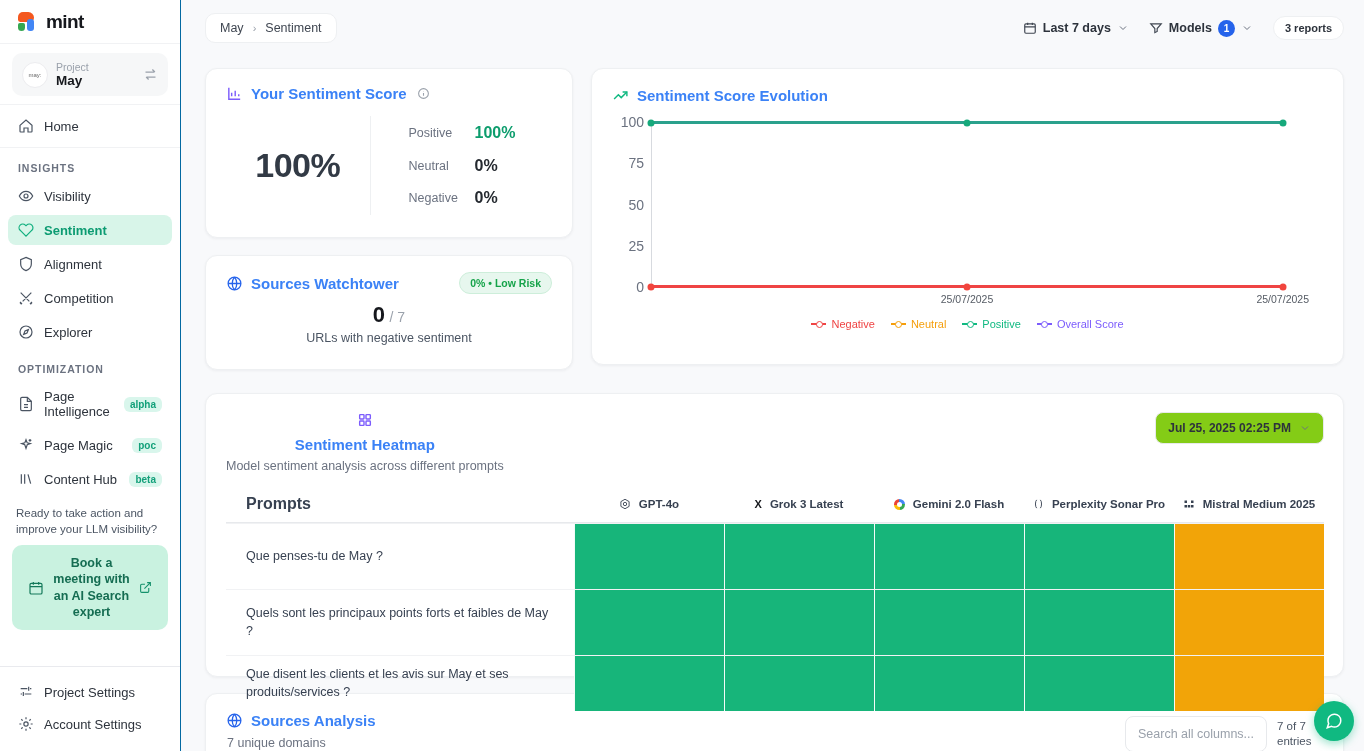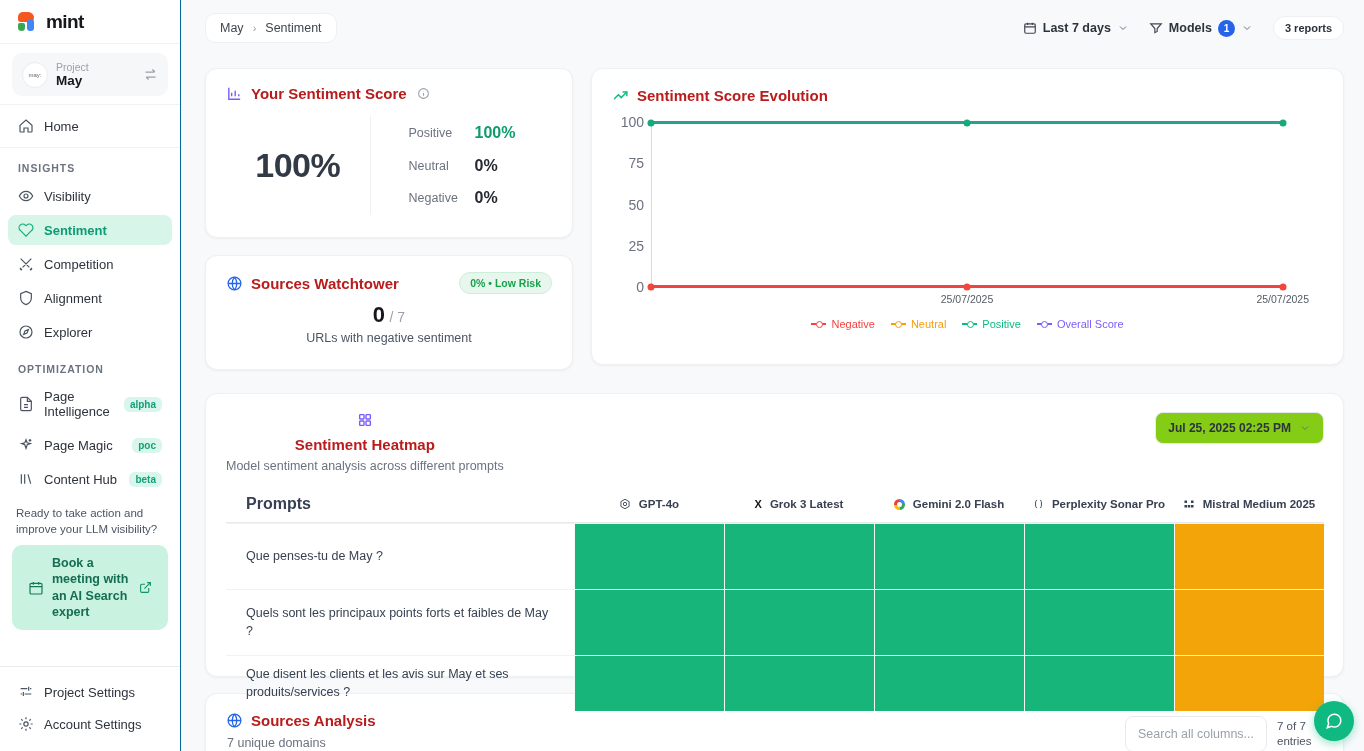--- a/index.html
+++ b/index.html
@@ -25,21 +25,21 @@
   .swap-icon { color:#9aa1ab; flex:none; }
 
   .home-wrap { padding:4px 0 4px; border-bottom:1px solid #f1f2f4; }
   .side-item { display:flex; align-items:center; gap:10px; margin:2px 8px; padding:7px 10px; border-radius:8px; font-size:13px; color:#2d333c; cursor:pointer; }
   .side-item .ic { color:#4b5563; flex:none; width:16px; height:16px; }
   .side-item.active { background:#d8f5e9; color:#0c9b72; font-weight:bold; }
   .side-item.active .ic { color:#0faf7e; }
   .sec-label { font-size:10.5px; font-weight:bold; letter-spacing:0.09em; color:#6b7280; padding:14px 18px 5px; }
   .badge { margin-left:auto; background:#d9f6ec; color:#13a07a; font-size:10px; font-weight:bold; border-radius:6px; padding:2px 6px; }
   .cta-text { font-size:11.5px; color:#4b5563; line-height:1.35; padding:10px 16px 6px; }
-  .cta-btn { margin:2px 12px; background:#c9f2e0; border-radius:10px; padding:10px 16px; display:flex; align-items:center; gap:8px; cursor:pointer; }
+  .cta-btn { margin:2px 12px; background:#c9f2e0; border-radius:10px; padding:10px 16px; display:flex; align-items:center; gap:8px; cursor:pointer;text-align:center; }
   .cta-btn .cal { color:#14795a; flex:none; }
   .cta-btn .txt { flex:1; font-size:12.5px; font-weight:bold; color:#156d52; line-height:1.3; }
   .cta-btn .ext { color:#14916b; flex:none; }
   .side-footer { margin-top:auto; border-top:1px solid #e9eaee; padding:8px 0 10px; }
 
   
   .main { position:absolute; left:181px; top:0; right:0; height:751px; overflow:hidden; }
   .topbar { height:56px; display:flex; align-items:center; justify-content:space-between; padding:0 20px 0 24px; }
   .breadcrumb { display:flex; align-items:center; gap:9px; background:#fff; border:1px solid #eef0f2; border-radius:10px; padding:7px 14px; font-size:12.5px; color:#3f4651; }
   .bc-sep { color:#9aa1ab; font-size:11px; }
@@ -49,21 +49,21 @@
   .chev { color:#6b7280; }
   .models-badge { width:17px; height:17px; border-radius:50%; background:#2563eb; color:#fff; font-size:10px; font-weight:bold; display:flex; align-items:center; justify-content:center; }
   .reports-pill { background:#fff; border:1px solid #eef0f2; border-radius:999px; padding:5px 11px; font-size:11px; font-weight:bold; color:#2d333c; }
 
   .content { padding:12px 20px 0 24px; }
   .card { background:#fff; border:1px solid #eef0f2; border-radius:12px; box-shadow:0 1px 3px rgba(16,24,40,0.05); }
   .row1 { display:flex; gap:18px; }
   .col-left { width:368px; flex:none; display:flex; flex-direction:column; gap:17px; }
   .card-score { height:170px; padding:16px 20px; display:flex; flex-direction:column; }
   .card-head { display:flex; align-items:center; gap:8px; }
-  .card-title { font-size:15px; font-weight:bold; color:#b91c1c; }
+  .card-title { font-size:15px; font-weight:bold; color:#3b82f6; }
   .info-ic { color:#9aa1ab; margin-left:2px; }
   .score-body { flex:1; display:flex; align-items:stretch; margin-top:8px; }
   .score-big { flex:1; display:flex; align-items:center; justify-content:center; font-size:34px; font-weight:bold; color:#323a45; letter-spacing:-0.5px; }
   .score-div { width:1px; background:#eef0f2; margin:6px 0; }
   .score-rows { flex:1; display:flex; flex-direction:column; justify-content:space-evenly; padding-left:38px; }
   .score-row { display:flex; align-items:center; gap:12px; }
   .score-row .lbl { font-size:12.5px; color:#6b7280; width:54px; }
   .score-row .val { font-size:16px; font-weight:bold; color:#24292f; }
   .score-row .val.pos { color:#0d9d6d; }
 
@@ -192,33 +192,33 @@
       <svg class="svgi" width="16" height="16" viewBox="0 0 24 24" fill="none" stroke="currentColor" stroke-width="1.8">
           <path d="M20.8 4.6a5.5 5.5 0 0 0-7.8 0L12 5.6l-1-1a5.5 5.5 0 0 0-7.8 7.8l1 1L12 21.2l7.8-7.8 1-1a5.5 5.5 0 0 0 0-7.8z"></path>
         </svg>
     </span>
     <span>Sentiment</span>
   </div>
 
   <div class="side-item">
     <span class="ic">
       <svg class="svgi" width="16" height="16" viewBox="0 0 24 24" fill="none" stroke="currentColor" stroke-width="1.8">
+          <path d="M12 2l8 3.5V12c0 5-3.4 8.3-8 10-4.6-1.7-8-5-8-10V5.5z"></path>
+        </svg>
+    </span>
+    <span>Alignment</span>
+  </div>
+
+  <div class="side-item">
+    <span class="ic">
+      <svg class="svgi" width="16" height="16" viewBox="0 0 24 24" fill="none" stroke="currentColor" stroke-width="1.8">
           <path d="M4 4l13 13M20 4L7 17M3 18l3 3M21 18l-3 3M5 21l-2-2M19 21l2-2"></path>
         </svg>
     </span>
     <span>Competition</span>
-  </div>
-
-  <div class="side-item">
-    <span class="ic">
-      <svg class="svgi" width="16" height="16" viewBox="0 0 24 24" fill="none" stroke="currentColor" stroke-width="1.8">
-          <path d="M12 2l8 3.5V12c0 5-3.4 8.3-8 10-4.6-1.7-8-5-8-10V5.5z"></path>
-        </svg>
-    </span>
-    <span>Alignment</span>
   </div>
 
   <div class="side-item">
     <span class="ic">
       <svg class="svgi" width="16" height="16" viewBox="0 0 24 24" fill="none" stroke="currentColor" stroke-width="1.8">
           <circle cx="12" cy="12" r="9"></circle>
           <path d="M15.5 8.5l-2 5-5 2 2-5z"></path>
         </svg>
     </span>
     <span>Explorer</span>

